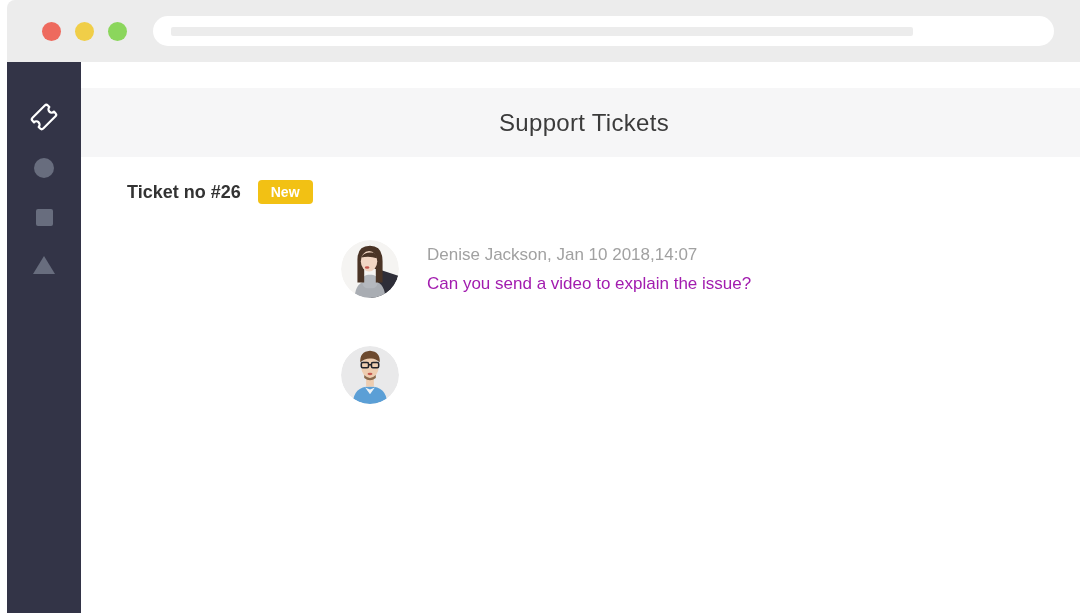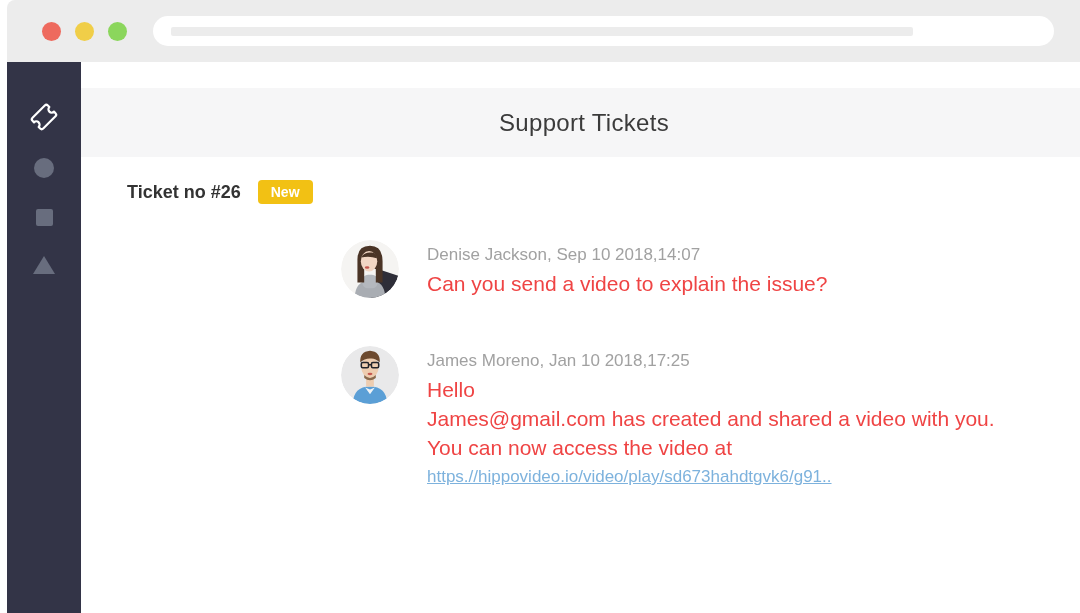--- a/index.html
+++ b/index.html
@@ -50,21 +50,21 @@
     font-size:14px; font-weight:bold; color:#ffffff;
     padding:5px 13px; border-radius:4px; line-height:1;
   }
   .thread { margin:36px 0 0 260px; }
   .message { display:flex; align-items:flex-start; }
   .message + .message { margin-top:48px; }
   .avatar { width:58px; height:58px; border-radius:50%; overflow:hidden; flex:none; }
   .avatar svg { display:block; }
   .msg-body { margin-left:28px; padding-top:0; }
   .meta { font-size:17px; color:#a1a1a1; line-height:29px; }
-  .msg-line { font-size:21px; color:#ef4444; line-height:29px; }
+  .msg-line { font-size:17px; color:#a21caf; line-height:29px; }
   .msg-link {
     display:inline-block; font-size:17px; line-height:29px;
     text-decoration:underline; cursor:pointer;
   }
 </style>
 </head>
 <body>
 
 <div class="window">
 
@@ -130,21 +130,21 @@
                 <rect x="22" y="36" width="16" height="14" rx="6" fill="#b4b8be"></rect>
                 <path d="M17 20 Q17 6 30 6 Q43 6 43 22 L43 44 L36 44 L36 30 L24 30 L24 44 L17 44 Z" fill="#4a3426"></path>
                 <ellipse cx="29" cy="22" rx="8.5" ry="10.5" fill="#f2d6c3"></ellipse>
                 <path d="M21 18 Q24 12 32 13 Q38 14 37 19 Q30 16 21 18" fill="#4a3426"></path>
                 <ellipse cx="27" cy="28.5" rx="2.4" ry="1.3" fill="#c4574e"></ellipse>
               </g>
             </svg>
           </span>
         </div>
         <div class="msg-body">
-          <div class="meta">Denise Jackson, Sep 10 2018,14:07</div>
+          <div class="meta">Denise Jackson, Jan 10 2018,14:07</div>
           <div class="msg-line">Can you send a video to explain the issue?</div>
         </div>
       </div>
 
       <div class="message">
         <div class="avatar">
           <span>
             <svg width="58" height="58" viewBox="0 0 60 60">
               <defs>
                   <clipPath id="c2">
@@ -162,24 +162,17 @@
                 <ellipse cx="30" cy="29" rx="2.6" ry="1.2" fill="#c4574e"></ellipse>
                 <g fill="none" stroke="#24242a" stroke-width="1.6">
                   <rect x="21" y="17" width="7.5" height="5.5" rx="1.5"></rect>
                   <rect x="31.5" y="17" width="7.5" height="5.5" rx="1.5"></rect>
                   <path d="M28.5 19.5 h3"></path>
                 </g>
               </g>
             </svg>
           </span>
         </div>
-        <div class="msg-body">
-          <div class="meta">James Moreno, Jan 10 2018,17:25</div>
-          <div class="msg-line">Hello</div>
-          <div class="msg-line">James@gmail.com has created and shared a video with you.</div>
-          <div class="msg-line">You can now access the video at</div>
-          <a class="msg-link" style="color: rgb(125, 178, 221);">https.//hippovideo.io/video/play/sd673hahdtgvk6/g91..</a>
-        </div>
       </div>
 
     </div>
   </div>
 </div>
 
 </body></html>

